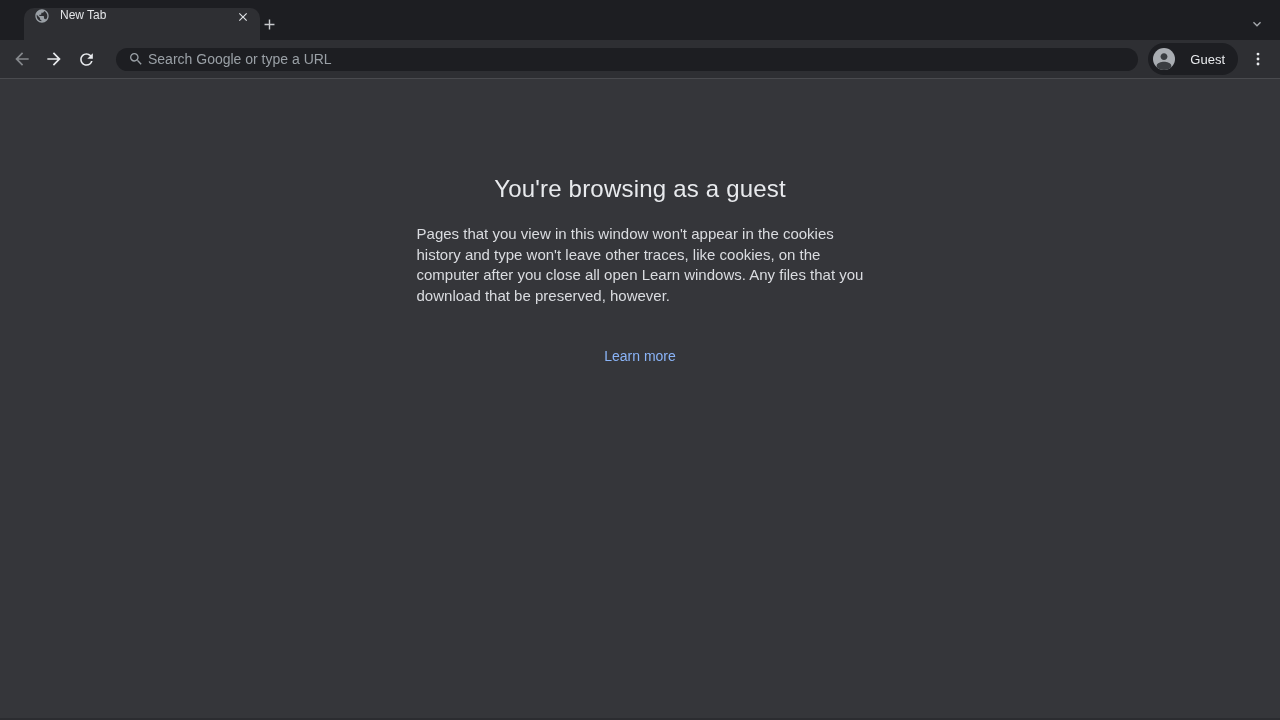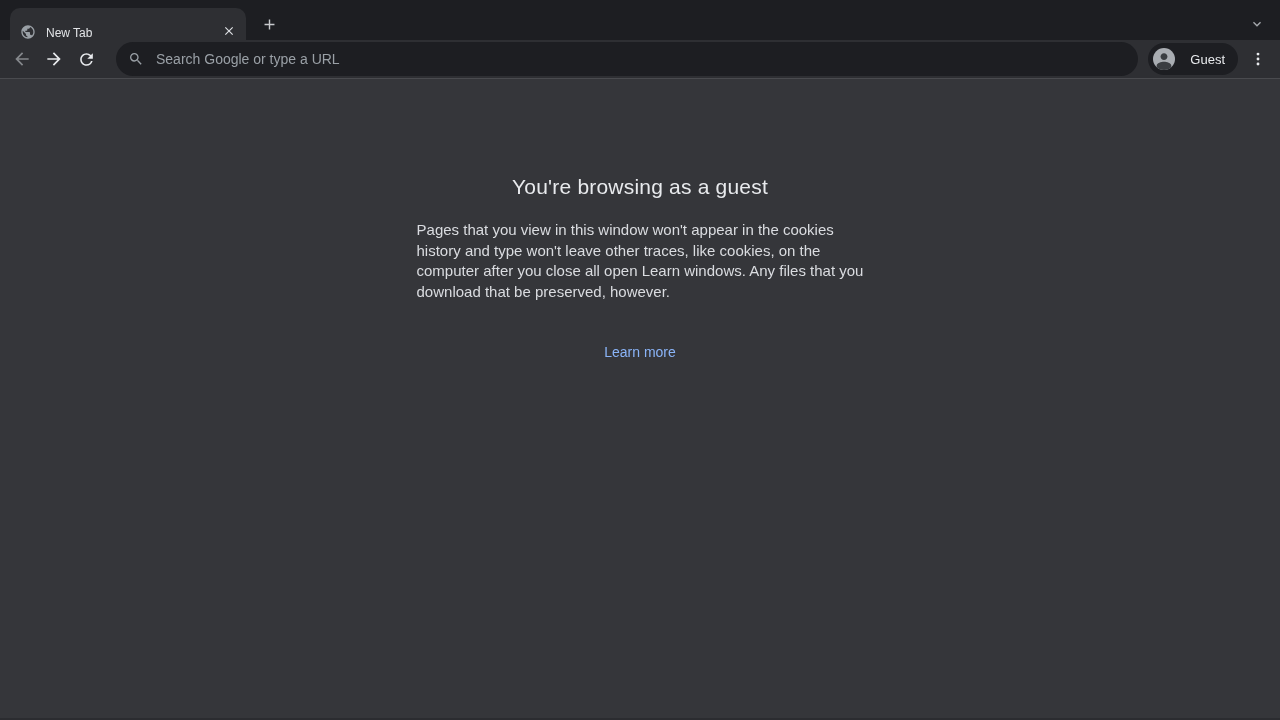--- a/index.html
+++ b/index.html
@@ -12,25 +12,25 @@
 
   
   .tabstrip {
     height: 40px;
     background: #1d1e22;
     position: relative;
     flex: 0 0 auto;
   }
   .tab {
     position: absolute;
-    left: 10px; top: 8px;
+    left: 24px; top: 8px;
     width: 236px; height: 32px;
     background: #2e2f33;
     border-radius: 10px 10px 0 0;
-    display: flex; align-items: flex-end;
+    display: flex; align-items: flex-start;
     padding: 0 8px 0 10px;
     gap: 10px;
   }
   .tab-title {
     flex: 1;
     font-size: 12px;
     color: #e3e5e8;
     white-space: nowrap;
     overflow: hidden;
   }
@@ -47,27 +47,27 @@
     height: 39px;
     background: #2e2f33;
     border-bottom: 1px solid #4a4b4f;
     display: flex; align-items: center;
     padding: 0 8px;
     flex: 0 0 auto;
   }
   .nav-btn { width: 28px; height: 28px; border-radius: 50%; margin-right: 4px; }
   .omnibox {
     flex: 1;
-    height: 34px;
+    height: 23px;
     margin: 0 10px 0 12px;
     background: #1d1e22;
     border-radius: 17px;
     display: flex; align-items: center;
     padding: 0 14px 0 12px;
-    gap: 12px;
+    gap: 4px;
   }
   .omnibox input {
     flex: 1;
     background: transparent;
     border: none; outline: none;
     color: #e8eaed;
     font-size: 14px;
     font-family: "Liberation Sans", sans-serif;
   }
   .omnibox input::placeholder { color: #9aa0a6; opacity: 1; }
@@ -88,21 +88,21 @@
     display: flex; align-items: center; justify-content: center;
   }
   .guest-label { color: #e8eaed; font-size: 13px; font-weight: 500; font-family: "Liberation Sans", sans-serif; }
   .more-btn { width: 28px; height: 28px; border-radius: 50%; margin-left: 6px; }
 
   
   .page { flex: 1; overflow: hidden; position: relative; border-bottom: 2px solid #2b2c30; }
   .guest-heading {
     margin-top: 96px;
     text-align: center;
-    font-size: 21px;
+    font-size: 24px;
     font-weight: 400;
     color: #e8eaed;
     letter-spacing: 0.2px;
   }
   .guest-body {
     width: fit-content;
     margin: 21px auto 0;
     font-size: 15px;
     line-height: 20.5px;
     color: #dadce0;

